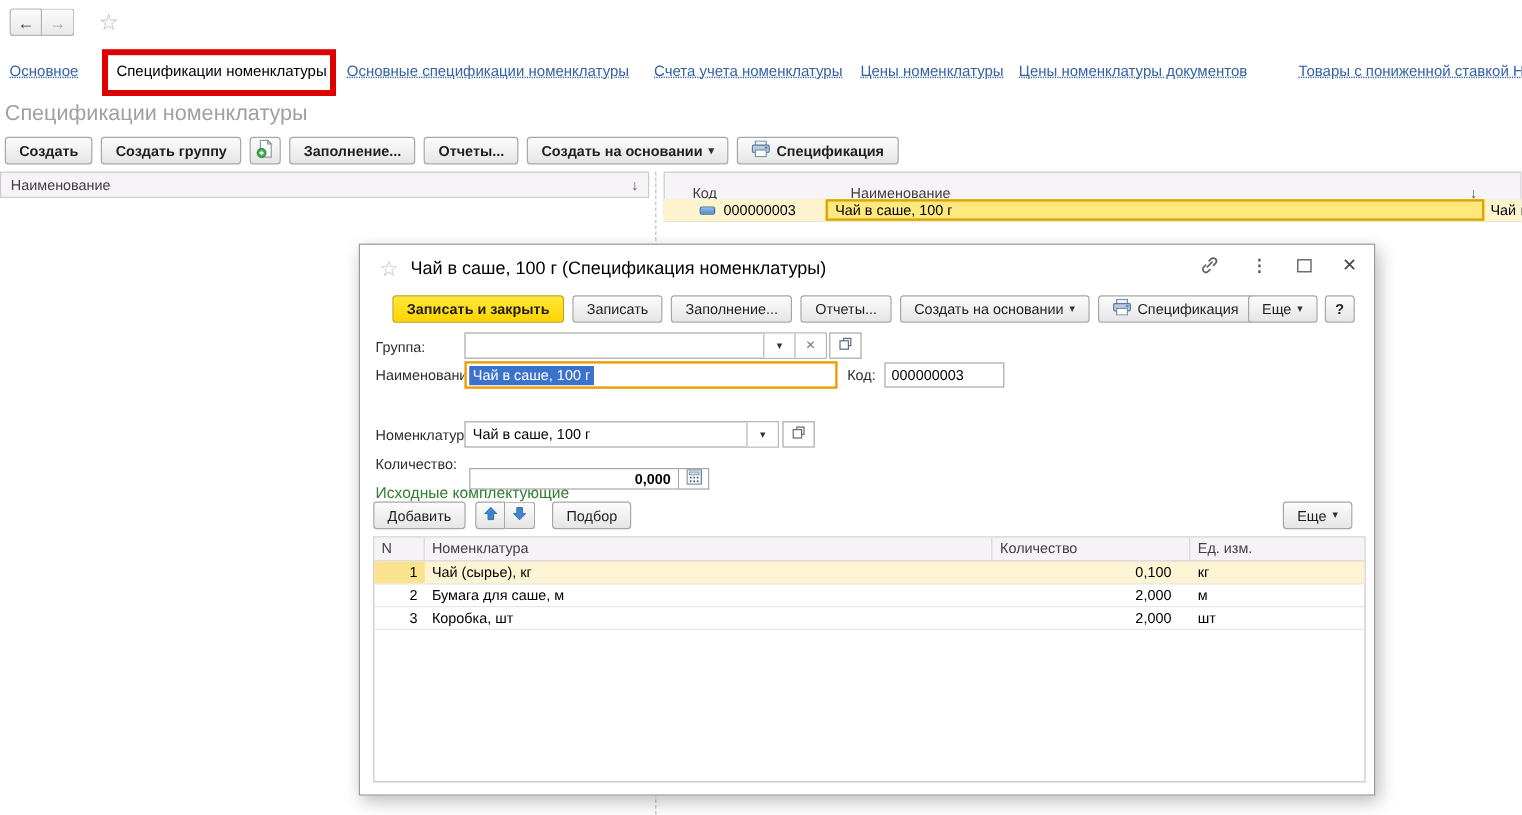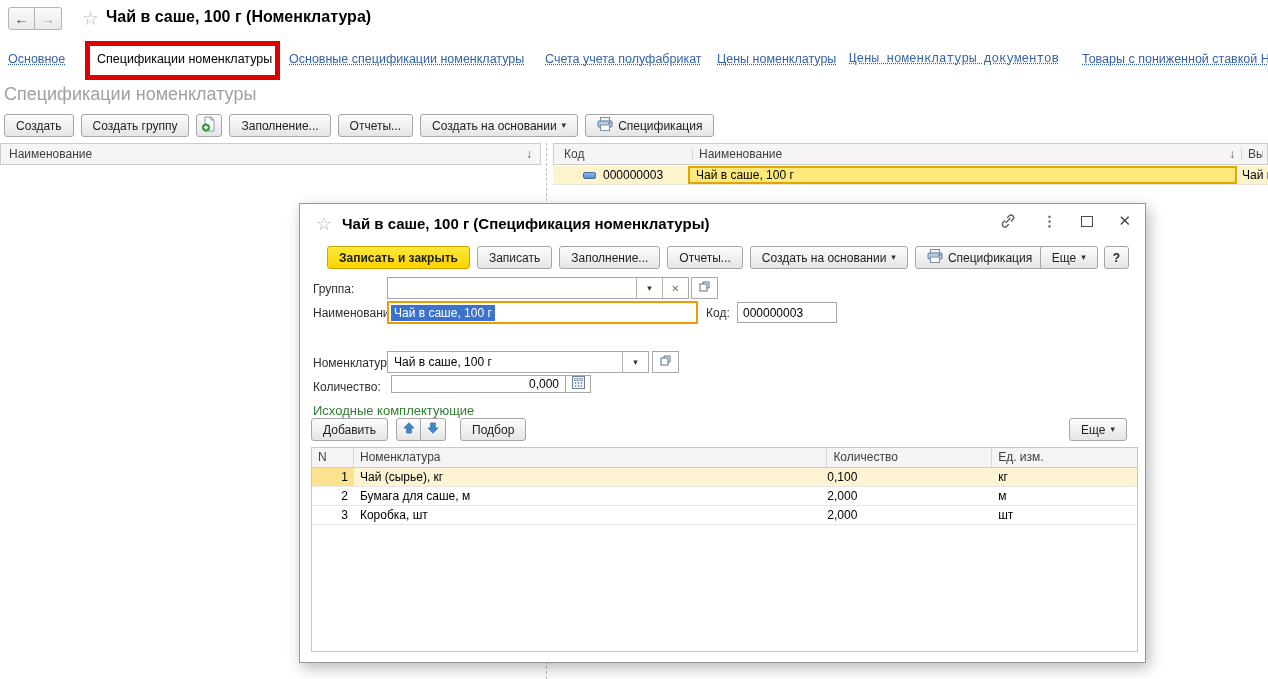--- a/index.html
+++ b/index.html
@@ -12,112 +12,111 @@
   .navbtn.back { border-radius: 3px 0 0 3px; color: #3a3a3a; }
   .navbtn.fwd  { border-radius: 0 3px 3px 0; color: #a6a6a6; border-left: none; }
   .fav-star { position: absolute; left: 82px; top: 7px; font-size: 19px; color: #b8b8b8; cursor: pointer; }
   .page-title { position: absolute; left: 106px; top: 8px; font-size: 16px; font-weight: bold; }
 
   
   .tabs { position: absolute; left: 0; top: 52px; width: 1144px; height: 18px; white-space: nowrap; }
   .tab { position: absolute; top: 0; font-size: 12.5px; color: #3462a5; text-decoration: underline; text-decoration-style: dotted; cursor: pointer; }
   .tab.active { color: #000; text-decoration: none; }
   .t0 { left: 8px; }   .t1 { left: 97px; } .t2 { left: 289px; } .t3 { left: 545px; }
-  .t4 { left: 717px; } .t5 { left: 849px; font-family: Liberation Mono, monospace; } .t6 { left: 1082px; }
+  .t4 { left: 717px; } .t5 { left: 849px; } .t6 { left: 1082px; }
   .annotation-box { position: absolute; left: 85px; top: 41px; width: 195px; height: 39px; border: 5px solid #dd0000; }
 
   
   .list-heading { position: absolute; left: 4px; top: 84px; font-size: 18px; color: #a0a0a0; }
-  .toolbar { position: absolute; left: 4px; top: 114px; display: flex; gap: 7px; align-items: flex-end; }
+  .toolbar { position: absolute; left: 4px; top: 114px; display: flex; gap: 7px; align-items: flex-end; font-weight: bold; }
   .btn { height: 23px; border: 1px solid #a6a6a6; border-radius: 3px; background: linear-gradient(#fcfcfc,#e5e5e5); padding: 0 11px; display: inline-flex; align-items: center; gap: 5px; font-size: 12px; color: #1e1e1e; cursor: pointer; white-space: nowrap; }
   .btn.iconbtn { padding: 0 4px; }
   .caret { font-size: 9px; color: #333; line-height: 1; }
   .btn-primary { background: linear-gradient(#ffe83a,#ffd400); border-color: #c9a500; font-weight: bold; }
   .btn-sq { width: 25px; padding: 0; justify-content: center; }
 
   
   .pane-header { position: absolute; top: 143px; height: 22px; background: #f7f4f7; border: 1px solid #cecbce; display: flex; align-items: center; color: #3f3f3f; }
   .left-header { left: 0; width: 541px; padding: 0 8px; justify-content: space-between; cursor: pointer; }
   .splitter { position: absolute; left: 546px; top: 143px; height: 536px; width: 0; border-left: 1px dashed #bdbdbd; cursor: col-resize; }
-  .right-header { left: 553px; width: 715px; padding: 4px; }
+  .right-header { left: 553px; width: 715px; padding: 17px; }
   .rh-cell { display: flex; align-items: center; padding: 0 6px; border-right: 1px solid #d9d6d9; height: 100%; cursor: pointer; }
   .rh-code { width: 135px; }
   .rh-name { width: 549px; justify-content: space-between; }
   .rh-out { flex: 1; border-right: none; overflow: hidden; white-space: nowrap; }
   .sort-ic { color: #555; font-size: 12px; }
   .list-row { position: absolute; left: 553px; top: 166px; width: 715px; height: 19px; display: flex; background: #fdf3cd; border-bottom: 1px solid #eae6d6; cursor: pointer; }
   .lr-code { width: 135px; display: flex; align-items: center; gap: 7px; padding-left: 30px; }
   .item-icon { width: 13px; height: 7px; border: 1px solid #3c6ea6; border-radius: 2px; background: linear-gradient(#8ab9e8,#5590cc); }
   .lr-name { width: 549px; background: #ffe97e; border: 2px solid #dba700; display: flex; align-items: center; padding: 0 6px; }
   .lr-out { flex: 1; display: flex; align-items: center; padding-left: 5px; overflow: hidden; white-space: nowrap; }
 
   
   .dialog { position: absolute; left: 299px; top: 203px; width: 847px; height: 460px; background: #fff; border: 1px solid #989898; box-shadow: 3px 5px 14px rgba(0,0,0,0.28); }
   .dlg-star { position: absolute; left: 16px; top: 9px; font-size: 18px; color: #b8b8b8; cursor: pointer; }
-  .dlg-title { position: absolute; left: 42px; top: 11px; font-size: 15px; font-weight: bold; text-align: right; }
+  .dlg-title { position: absolute; left: 42px; top: 11px; font-size: 15px; font-weight: normal; text-align: right; }
   .dlg-controls { position: absolute; right: 14px; top: 8px; display: flex; align-items: center; gap: 25px; }
   .wctl { cursor: pointer; display: inline-flex; align-items: center; justify-content: center; color: #555; }
   .wctl-more { font-size: 14px; font-weight: bold; color: #5a5a5a; }
   .wctl-max { width: 12px; height: 11px; border: 1.5px solid #4a4a4a; }
   .wctl-close { font-size: 15px; color: #4a4a4a; }
   .dlg-toolbar { position: absolute; left: 11px; top: 42px; display: flex; gap: 7px; align-items: center; padding-left: 16px; }
   .dlg-toolbar-right { position: absolute; right: 16px; top: 42px; display: flex; gap: 6px; align-items: center; }
   .btn-help { font-weight: bold; padding: 0 8px; }
 
   .frm-label { position: absolute; left: 13px; font-size: 12px; color: #2e2e2e; }
   .combo { position: absolute; height: 22px; border: 1px solid #a8a8a8; display: flex; background: #fff; }
   .combo-text { flex: 1; display: flex; align-items: center; padding: 0 6px; overflow: hidden; white-space: nowrap; }
   .combo-btn { width: 26px; border-left: 1px solid #b5b5b5; display: flex; align-items: center; justify-content: center; color: #555; font-size: 10px; cursor: pointer; background: #fff; }
   .side-btn { position: absolute; height: 22px; width: 27px; border: 1px solid #a8a8a8; background: #fff; display: flex; align-items: center; justify-content: center; cursor: pointer; }
   .focus-input { position: absolute; left: 87px; top: 97px; width: 311px; height: 23px; border: 2px solid #ee9c00; background: #fff; display: flex; align-items: center; padding: 0 2px; }
   .sel { background: #3a72cc; color: #fff; padding: 1px 3px; white-space: nowrap; }
   .code-input { position: absolute; left: 437px; top: 98px; width: 100px; height: 21px; border: 1px solid #a8a8a8; display: flex; align-items: center; padding: 0 5px; background: #fff; }
   .green-hdr { position: absolute; left: 13px; font-size: 13px; color: #2f7d31; }
-  .qty-group { position: absolute; left: 91px; top: 171px; display: flex; height: 18px; }
+  .qty-group { position: absolute; left: 91px; top: 186px; display: flex; height: 18px; font-weight: bold; }
   .qty-input { width: 175px; border: 1px solid #a8a8a8; display: flex; align-items: center; justify-content: flex-end; padding: 0 6px; background: #fff; }
   .qty-btn { width: 25px; border: 1px solid #a8a8a8; border-left: none; background: #fff; display: flex; align-items: center; justify-content: center; cursor: pointer; }
   .comp-btns { position: absolute; left: 11px; top: 214px; display: flex; gap: 8px; align-items: center; }
   .comp-more { position: absolute; right: 18px; top: 214px; }
   .pair { display: flex; }
   .pair .btn + .btn { border-left: none; border-radius: 0 3px 3px 0; }
   .pair .btn:first-child { border-radius: 3px 0 0 3px; }
 
   .ctable { position: absolute; left: 11px; top: 243px; width: 827px; height: 205px; border: 1px solid #c8c5c8; background: #fff; }
   .hrow { display: flex; height: 20px; background: #f6f3f6; border-bottom: 1px solid #cfccce; }
   .hcell { padding: 2px 6px; border-right: 1px solid #d9d6d9; font-size: 12px; color: #3f3f3f; cursor: pointer; }
   .h-n { width: 42px; } .h-nom { width: 474px; } .h-qty { width: 165px; } .h-unit { width: 145px; border-right: none; }
   .drow { display: flex; height: 19px; border-bottom: 1px solid #e9e6e9; font-size: 12px; align-items: center; cursor: pointer; }
   .c-n { width: 42px; text-align: right; padding-right: 6px; height: 100%; display: flex; align-items: center; justify-content: flex-end; }
   .c-nom { width: 474px; padding-left: 6px; }
-  .c-qty { width: 165px; text-align: left; padding-right: 16px; }
+  .c-qty { width: 165px; text-align: right; padding-right: 16px; }
   .c-unit { width: 145px; padding-left: 6px; }
   .drow.hl { background: #fdf4d4; }
   .drow.hl .c-n { background: #fbe28e; }
 </style>
 </head>
 <body>
 
 <div class="screen">
 
   <div class="navgroup">
     <div class="navbtn back">
         <span>←</span>
       </div>
     <div class="navbtn fwd">
         <span>→</span>
       </div>
   </div>
   <div class="fav-star">☆</div>
-  <div class="page-title">Чай в саше, 100 г (Номенклатура)</div>
 
   <div class="tabs">
     <span class="tab t0">Основное</span>
     <span class="tab t1 active">Спецификации номенклатуры</span>
     <span class="tab t2">Основные спецификации номенклатуры</span>
-    <span class="tab t3">Счета учета полуфабрикат</span>
+    <span class="tab t3">Счета учета номенклатуры</span>
     <span class="tab t4">Цены номенклатуры</span>
     <span class="tab t5">Цены номенклатуры документов</span>
     <span class="tab t6">Товары с пониженной ставкой НДС</span>
   </div>
   <div class="annotation-box"></div>
 
   <div class="list-heading">Спецификации номенклатуры</div>
 
   <div class="toolbar">
     <div class="btn">

